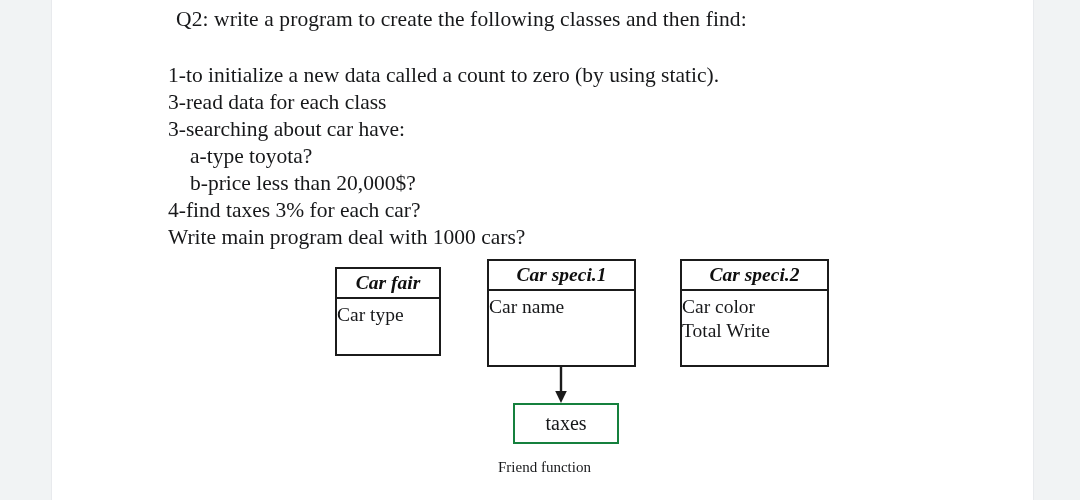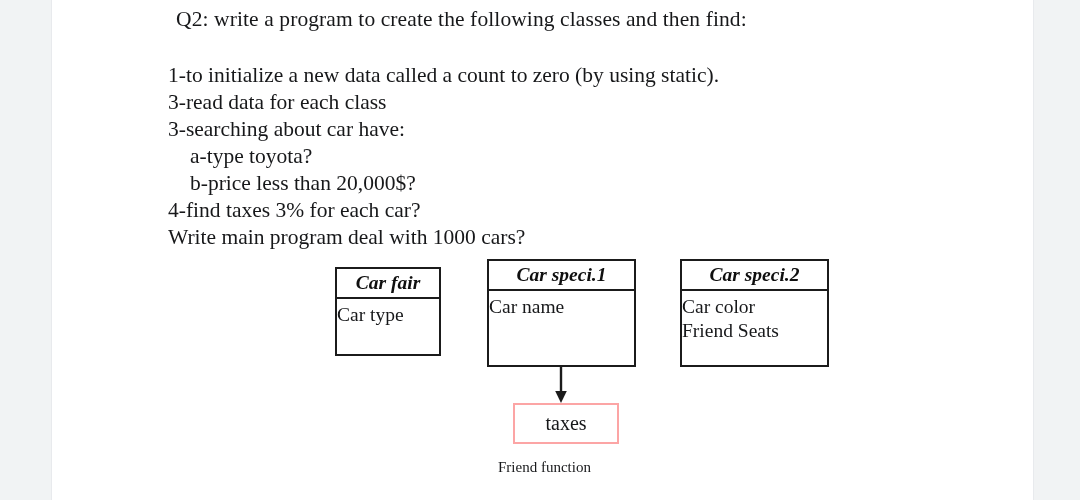--- a/index.html
+++ b/index.html
@@ -112,21 +112,21 @@
     top: 259px;
     width: 149px;
     height: 108px;
   }
   
   #box-taxes {
     left: 461px;  
     top: 403px;
     width: 106px;
     height: 41px;
-    border: 2px solid #fca5a5;
+    border: 2px solid #15803d;
   }
   #box-taxes .taxes-label {
     text-align: center;
     font-size: 20px;
     line-height: 37px;
     color: #17181a;
   }
 
   
   #arrow-connector {
@@ -177,21 +177,21 @@
       <div class="cls-head">Car speci.1</div>
       <div class="cls-body">
         <div class="attr">Car name</div>
       </div>
     </div>
 
     <div class="cls-box" id="box-car-speci-2">
       <div class="cls-head">Car speci.2</div>
       <div class="cls-body">
         <div class="attr">Car color</div>
-        <div class="attr">Friend Seats</div>
+        <div class="attr">Total Write</div>
       </div>
     </div>
 
     <svg id="arrow-connector" viewBox="0 0 18 38" width="18" height="38">
       <line x1="9" y1="0" x2="9" y2="28" stroke="#1b1b1b" stroke-width="2.4"></line>
       <polygon points="9,37 3.2,25 14.8,25" fill="#1b1b1b"></polygon>
     </svg>
 
     <div class="cls-box" id="box-taxes">
       <div class="taxes-label">taxes</div>

